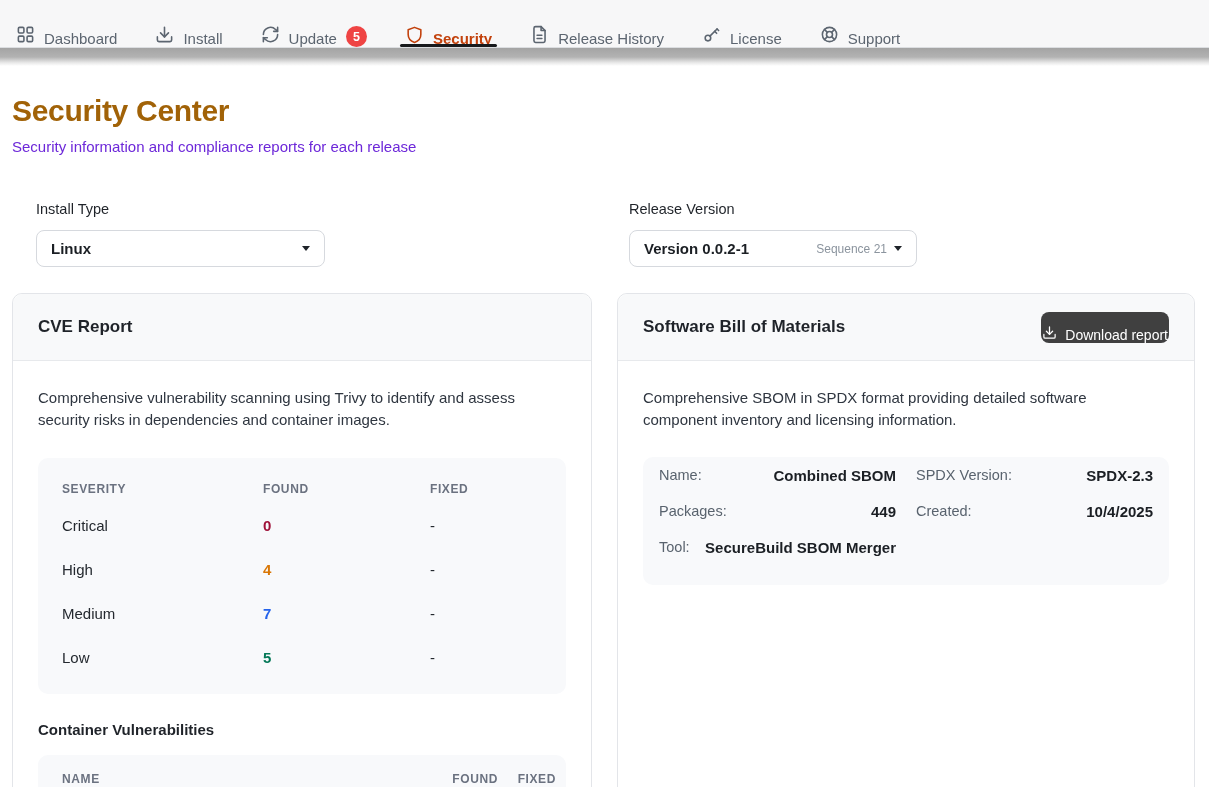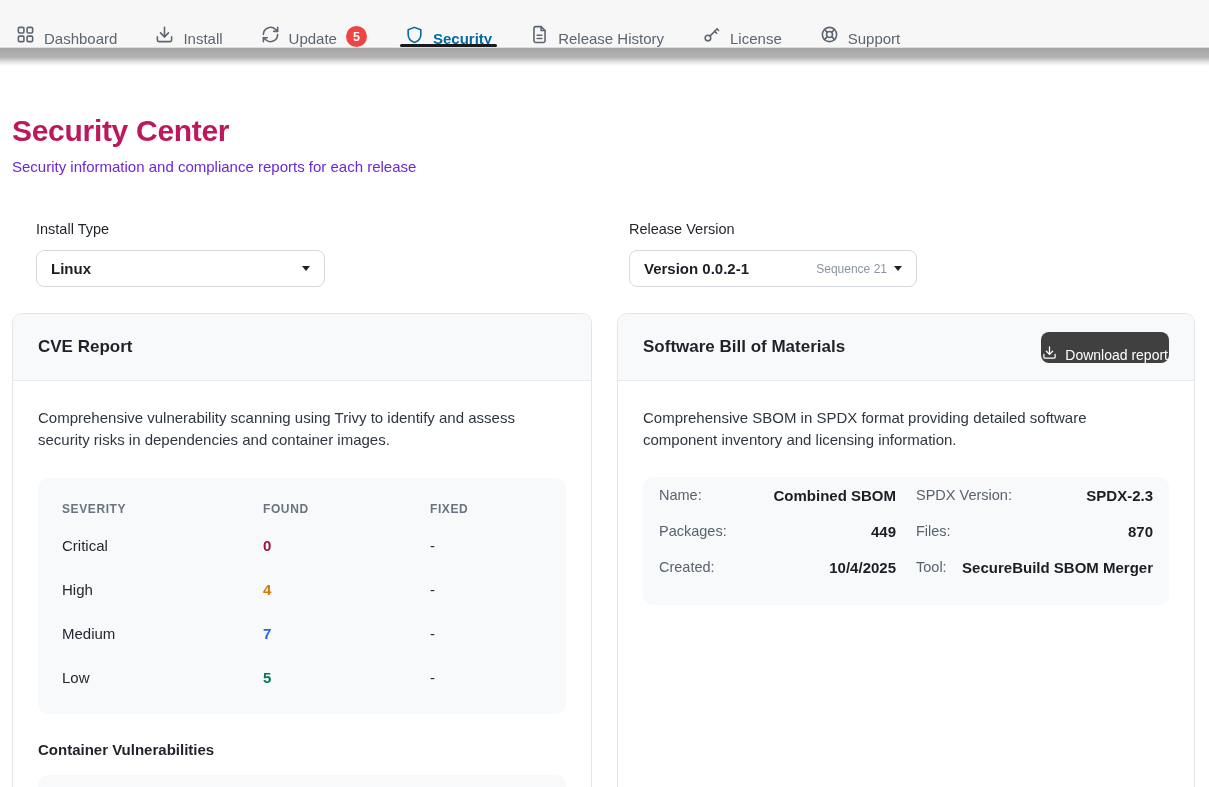--- a/index.html
+++ b/index.html
@@ -6,32 +6,32 @@
   html,body { background:#fff; }
   body { font-family:"Liberation Sans","DejaVu Sans",sans-serif; color:#1f2329; }
   .page { width:1209px; height:787px; overflow:hidden; background:#fff; }
 
   
   .navbar { height:48px; background:#f7f7f8; border-bottom:1px solid #dcdee1;
             display:flex; align-items:center; gap:38px; padding:0 16px; }
   .nav-item { display:flex; align-items:flex-end; gap:9px; height:100%;
               color:#5c6570; font-size:15px; position:relative; cursor:pointer; white-space:nowrap; }
   .nav-item svg { width:19px; height:19px; flex:0 0 auto; }
-  .nav-item.active { color:#0369a1; font-weight:600; }
+  .nav-item.active { color:#c2410c; font-weight:600; }
   .nav-item.active::after { content:""; position:absolute; left:-5px; right:-5px; bottom:0;
               height:3px; background:#17191c; border-radius:2px; }
   .nav-badge { min-width:21px; height:21px; border-radius:50%; background:#ef4444; color:#fff;
               font-size:12.5px; font-weight:600; display:flex; align-items:center; justify-content:center; }
 
   .scroll-shade { height:18px;
        background:linear-gradient(to bottom,#a4a4a4 0%,#b2b2b2 50%,#e9e9e9 82%,#ffffff 100%); }
 
   
   .content { padding:0 14px 0 12px; }
-  .page-title { margin-top:48px; font-size:30px; font-weight:700; letter-spacing:-0.3px; color:#be185d; }
+  .page-title { margin-top:28px; font-size:30px; font-weight:700; letter-spacing:-0.3px; color:#a16207; }
   .page-subtitle { margin-top:10px; font-size:15px; color:#6d28d9; }
 
   
   .filters { display:flex; gap:25px; margin-top:46px;margin-left:24px; }
   .filter-col-left { width:580px; }
   .filter-col-right { width:578px; }
   .filter-label { font-size:14.5px; color:#1f2329; margin-bottom:13px; }
   .select { height:37px; border:1px solid #d6d9de; border-radius:8px; background:#fff;
             display:flex; align-items:center; justify-content:space-between;
             padding:0 14px; cursor:pointer; }
@@ -246,24 +246,20 @@
             </div>
             <div class="detail-cell">
               <span class="detail-label">SPDX Version:</span>
               <span class="detail-value">SPDX-2.3</span>
             </div>
             <div class="detail-cell">
               <span class="detail-label">Packages:</span>
               <span class="detail-value">449</span>
             </div>
             <div class="detail-cell">
-              <span class="detail-label">Files:</span>
-              <span class="detail-value">870</span>
-            </div>
-            <div class="detail-cell">
               <span class="detail-label">Created:</span>
               <span class="detail-value">10/4/2025</span>
             </div>
             <div class="detail-cell">
               <span class="detail-label">Tool:</span>
               <span class="detail-value">SecureBuild SBOM Merger</span>
             </div>
           </div>
         </div>
       </div>

